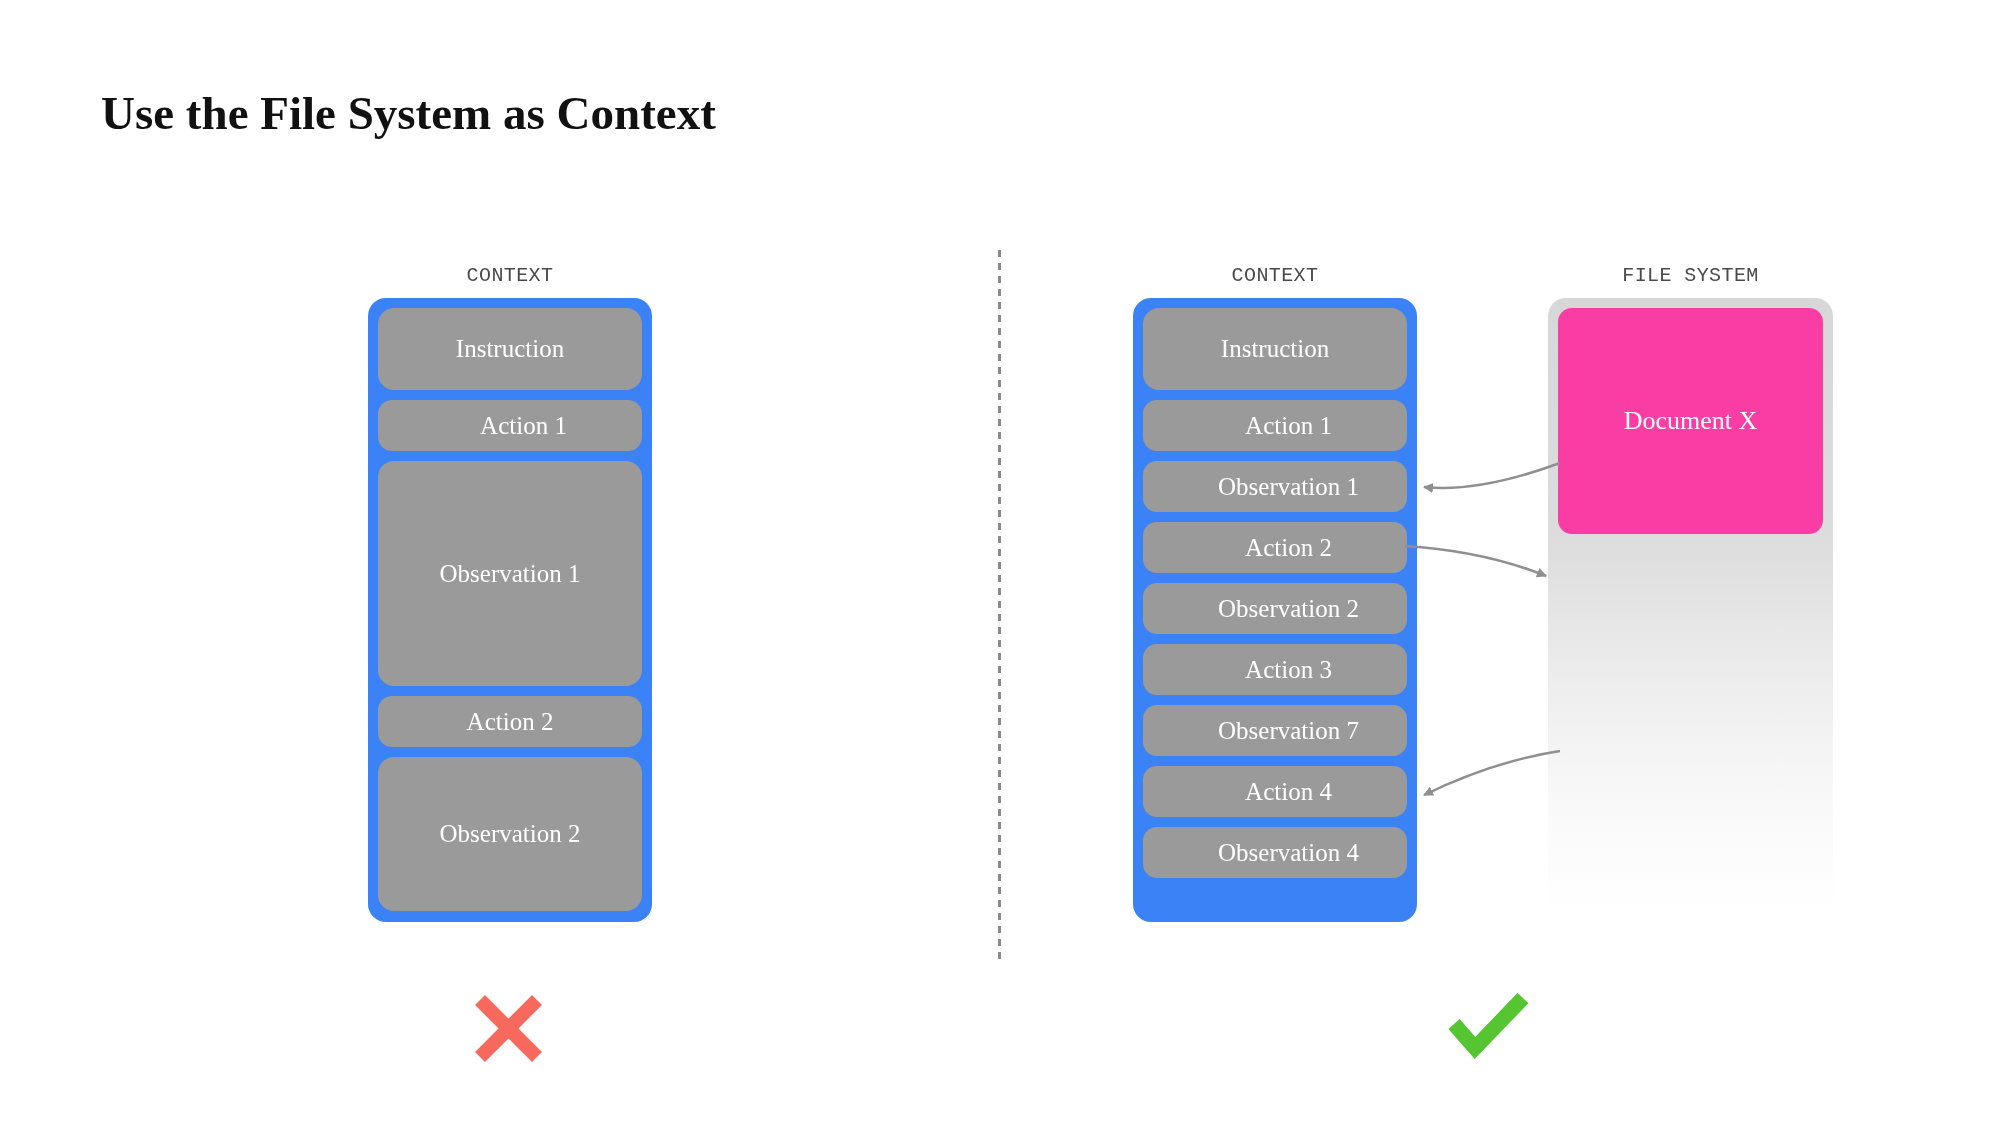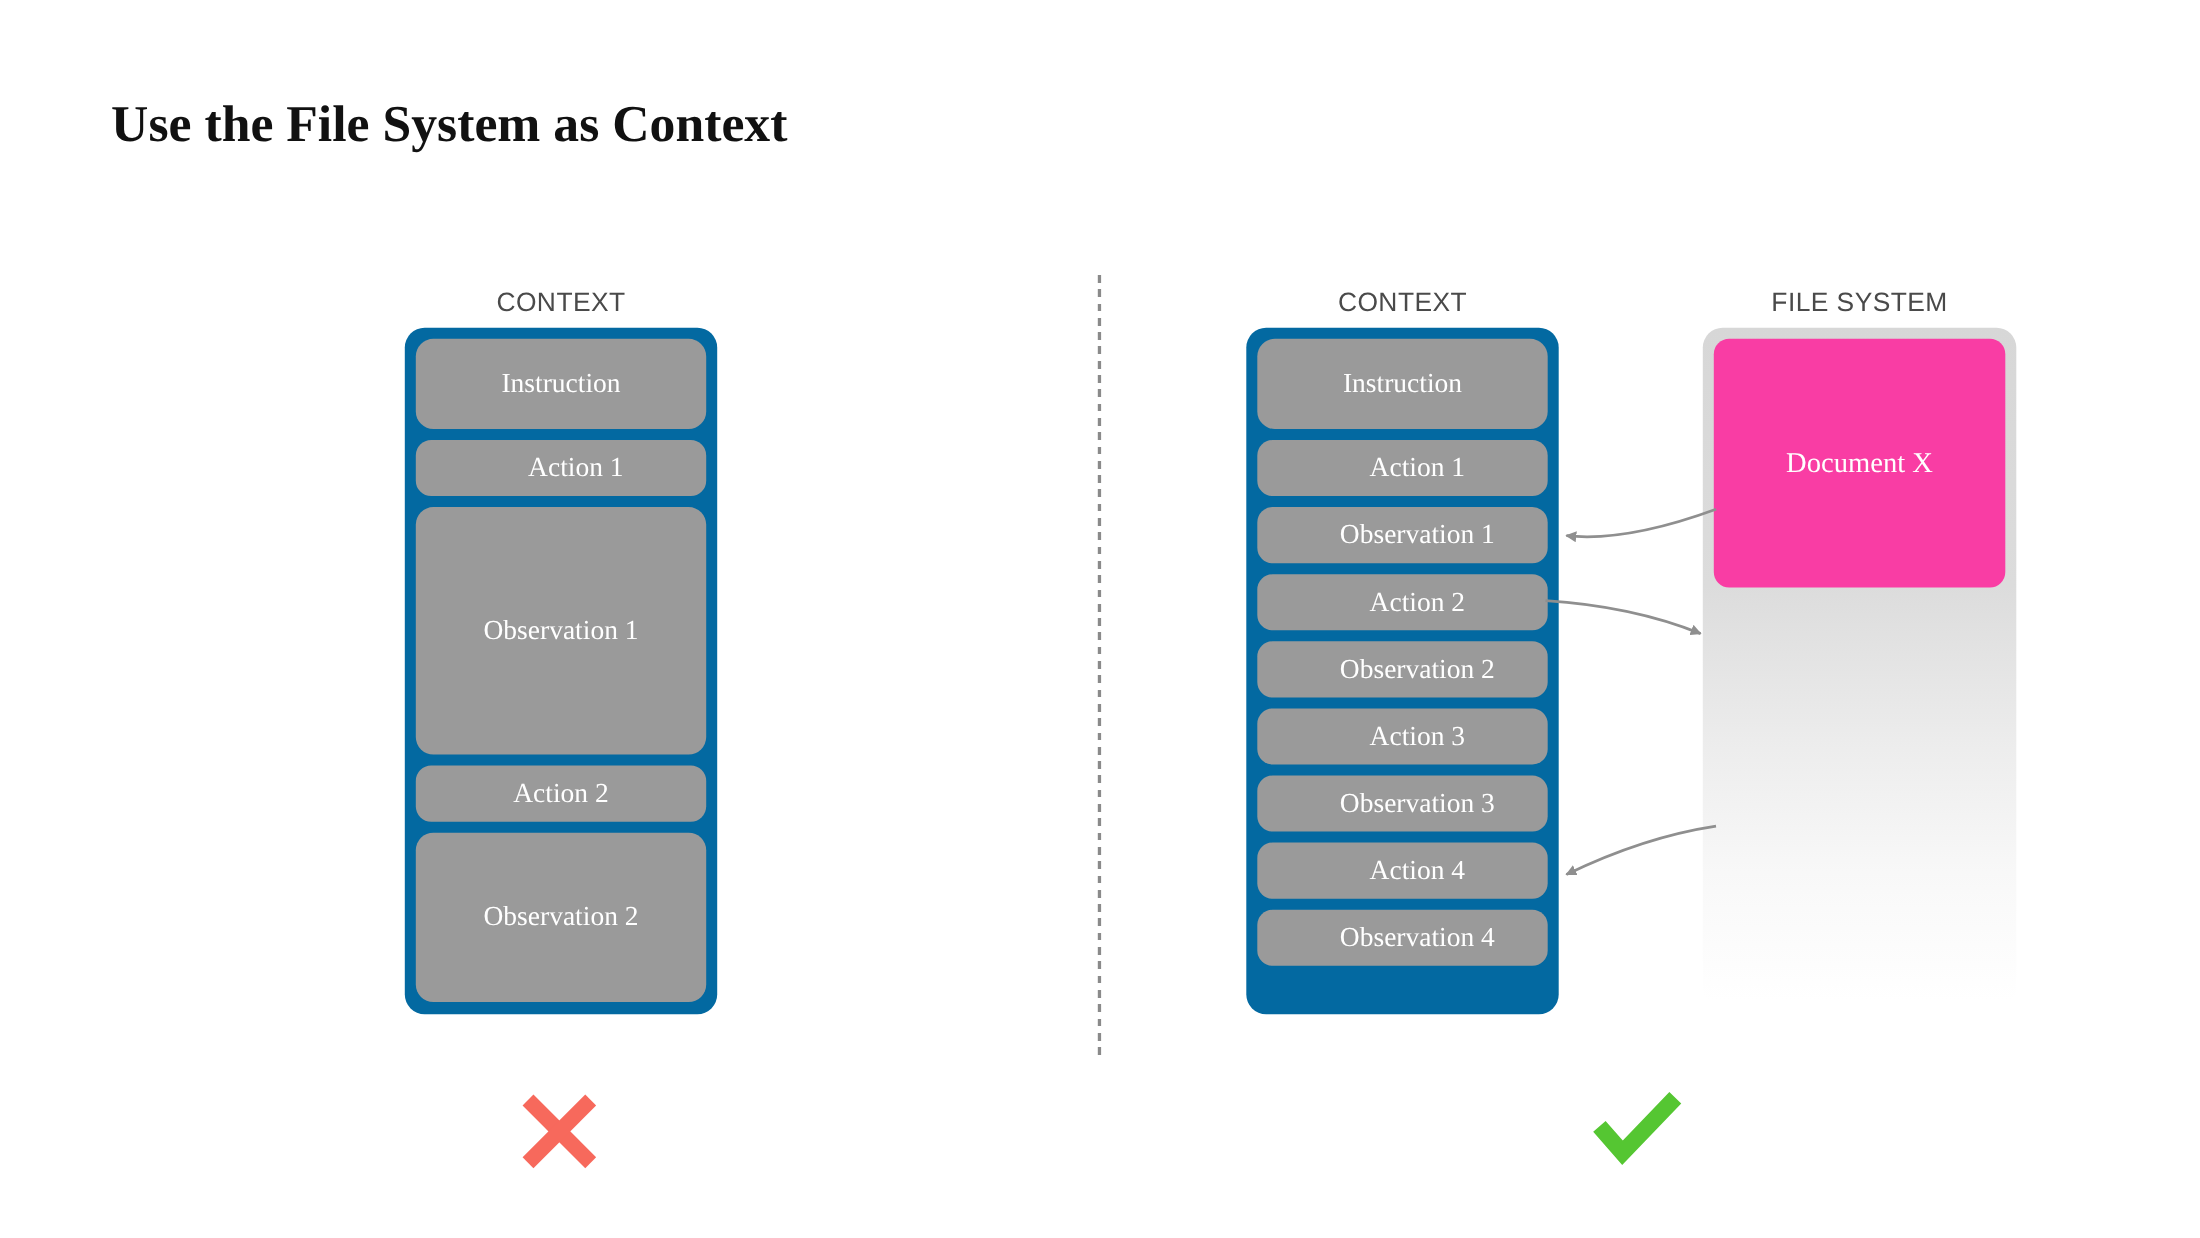--- a/index.html
+++ b/index.html
@@ -25,34 +25,34 @@
     font-size: 47px;
     color: #111111;
     letter-spacing: 0px;
     white-space: nowrap;
   }
 
   .panel-label {
     position: absolute;
     top: 263px;
     height: 26px;
-    font-family: Liberation Sans, sans-serif;
-    font-size: 24px;
+    font-family: Liberation Mono, monospace;
+    font-size: 20px;
     color: #4a4a4a;
     letter-spacing: 0.4px;
     text-align: center;
     line-height: 26px;
   }
 
   .context-container {
     position: absolute;
     top: 298px;
     width: 284px;
     height: 624px;
-    background: #0369a1;
+    background: #3b82f6;
     border-radius: 18px;
     padding: 10px;
     box-sizing: border-box;
     display: flex;
     flex-direction: column;
     gap: 10px;
   }
 
   .node {
     background: #9a9a9a;
@@ -144,21 +144,21 @@
 
   <div class="panel-label" style="left:1133px; width:284px;">CONTEXT</div>
 
   <div class="context-container" style="left:1133px;">
     <div class="node h-instruction">Instruction</div>
     <div class="node h-small">Action 1</div>
     <div class="node h-small">Observation 1</div>
     <div class="node h-small">Action 2</div>
     <div class="node h-small">Observation 2</div>
     <div class="node h-small">Action 3</div>
-    <div class="node h-small">Observation 3</div>
+    <div class="node h-small">Observation 7</div>
     <div class="node h-small">Action 4</div>
     <div class="node h-small">Observation 4</div>
   </div>
 
   <div class="panel-label" style="left:1548px; width:285px;text-align:center;">FILE SYSTEM</div>
 
   <div class="fs-container">
     <div class="fs-node h-docx">Document X</div>
   </div>
 

